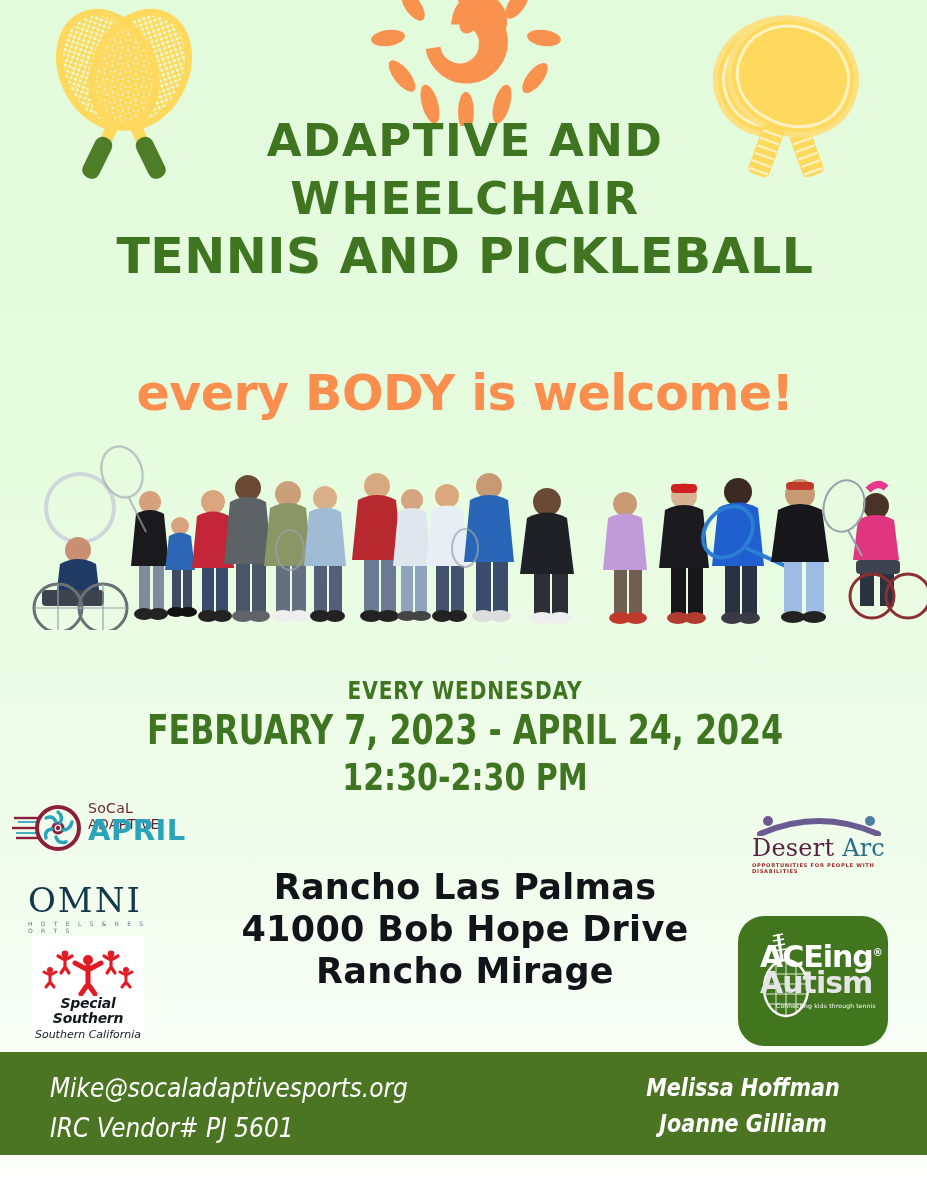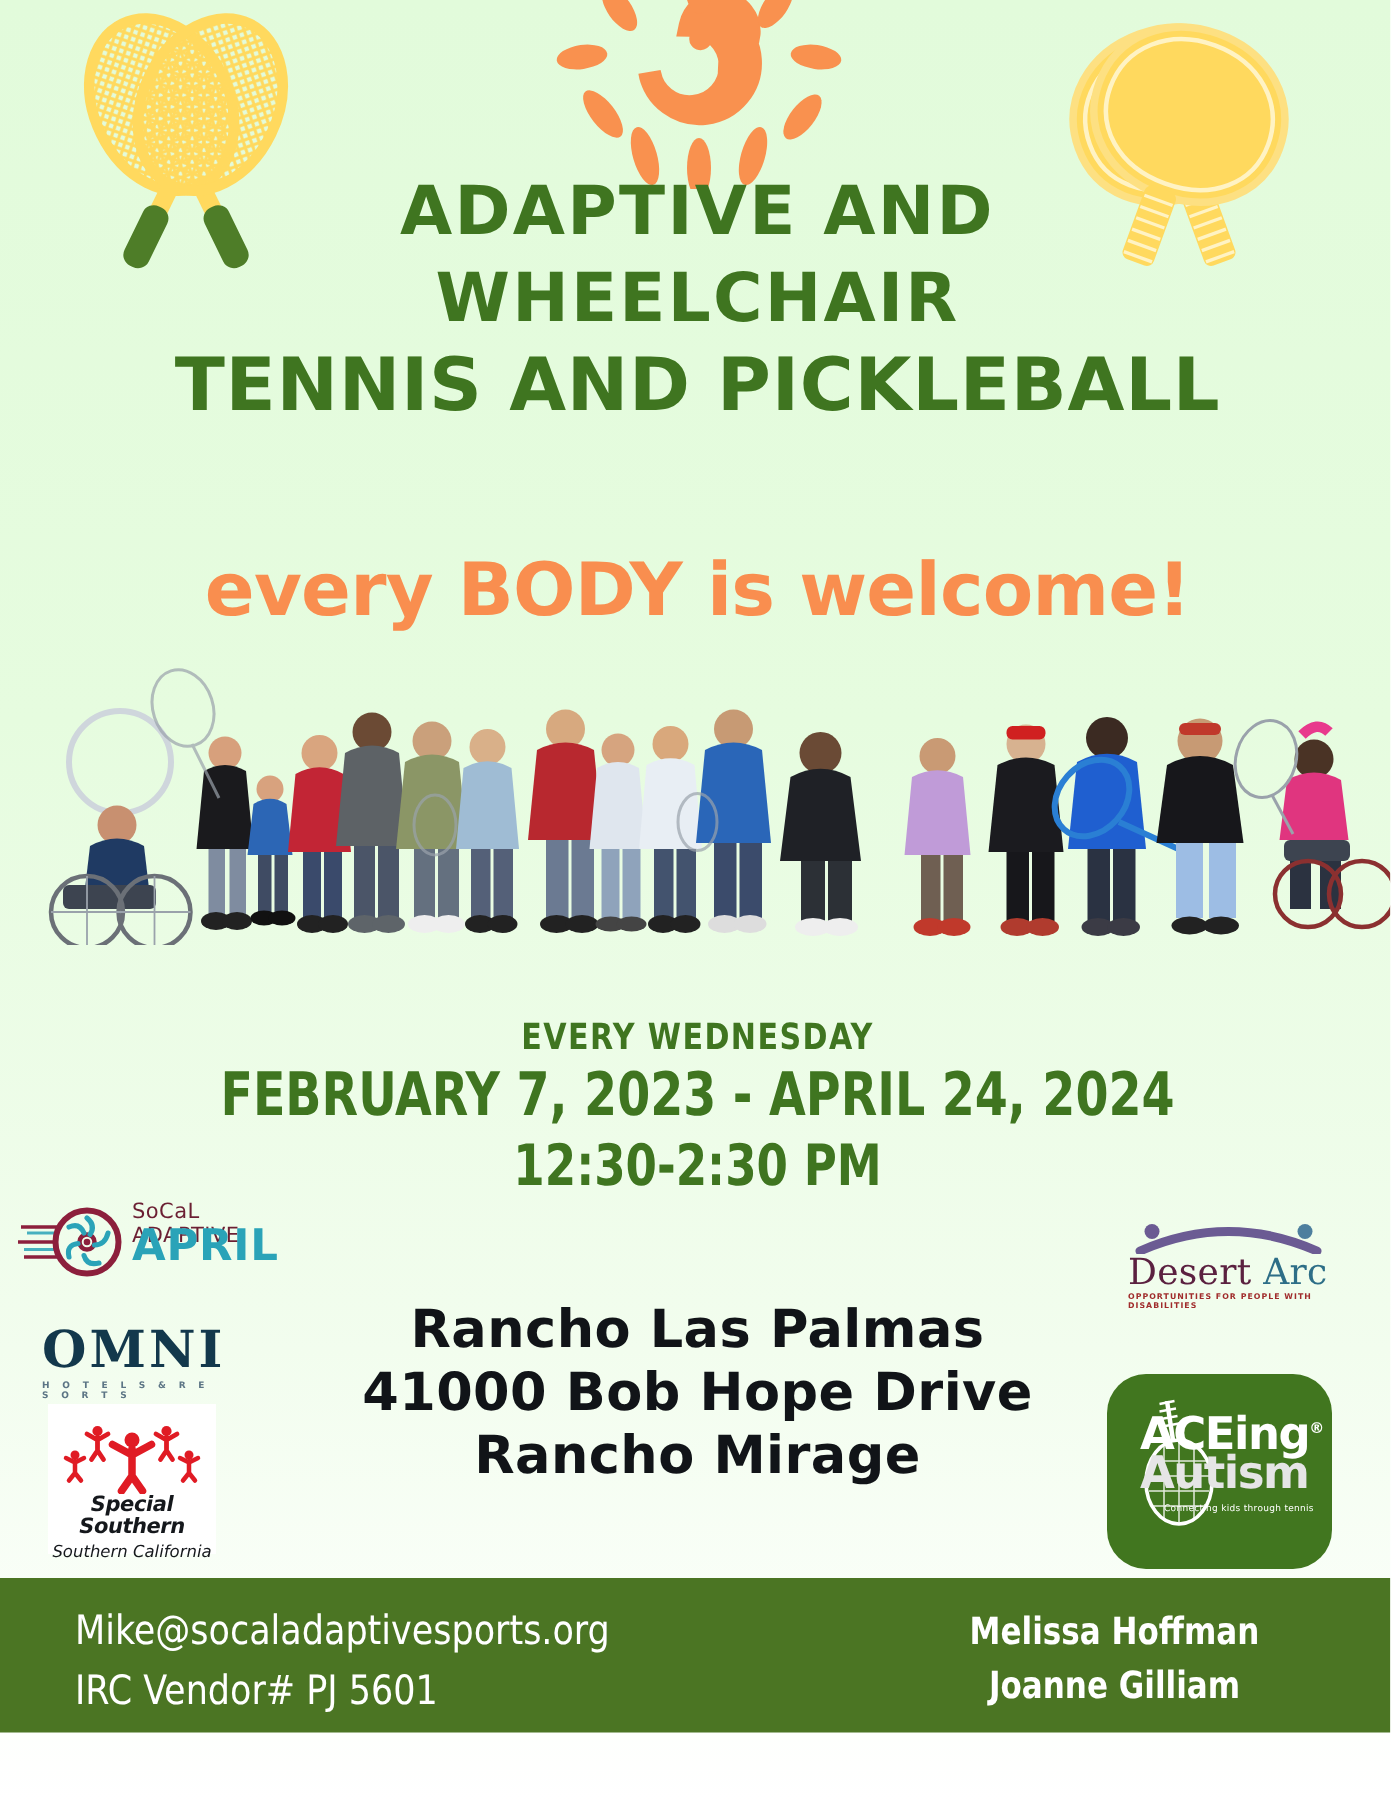--- a/index.html
+++ b/index.html
@@ -62,21 +62,21 @@
   
   #address{
     position:absolute;left:160px;top:866px;width:610px;text-align:center;
     color:#111418;font-family:"DejaVu Sans", sans-serif;font-weight:bold;
     font-size:35px;line-height:42px;letter-spacing:0.3px;
   }
 
   
   .logo{position:absolute;}
   #logo-socal{left:12px;top:798px;width:186px;height:60px;}
-  #logo-omni{left:28px;top:882px;width:124px;height:52px;font-weight:bold;}
+  #logo-omni{left:28px;top:882px;width:124px;height:52px;}
   #logo-so{left:32px;top:936px;width:112px;height:100px;background:#ffffff;}
   #logo-desert{left:752px;top:812px;width:134px;height:56px;}
   #logo-ace{left:738px;top:916px;width:150px;height:110px;}
 
   .socal-text{position:absolute;left:76px;}
   .socal-t1{top:2px;font-size:14px;font-weight:normal;color:#6b1f33;letter-spacing:.3px;
             font-family:"DejaVu Sans",sans-serif;}
   .socal-t2{top:18px;font-size:29px;font-weight:bold;color:#2aa3b8;letter-spacing:.5px;
             line-height:29px;font-family:"DejaVu Sans",sans-serif;}
 
@@ -97,21 +97,21 @@
       position:relative;display:flex;align-items:center;justify-content:center;}
   .ace-w1{position:absolute;left:22px;top:22px;color:#ffffff;font-family:"DejaVu Sans",sans-serif;
           font-weight:bold;font-size:30px;line-height:30px;letter-spacing:-1px;}
   .ace-w2{position:absolute;left:22px;top:52px;color:#e5e5e5;font-family:"DejaVu Sans",sans-serif;
           font-weight:bold;font-size:30px;line-height:30px;letter-spacing:-1px;}
   .ace-reg{font-size:10px;vertical-align:super;}
   .ace-tag{position:absolute;left:38px;top:86px;color:#ffffff;font-family:"DejaVu Sans",sans-serif;
            font-size:6px;letter-spacing:.2px;}
 
   
-  #footer{position:absolute;left:0;top:1052px;width:927px;height:103px;background:#4b7523;}
+  #footer{position:absolute;left:0;top:1052px;width:927px;height:103px;background:#4b7523;font-style:italic;}
   #footer .left{position:absolute;left:50px;top:16px;color:#ffffff;
       font-family:"DejaVu Sans Condensed","Liberation Sans Narrow","Liberation Sans",sans-serif;
       font-size:27px;line-height:40px;transform:scaleX(.96);transform-origin:left;}
   #footer .right{position:absolute;left:628px;top:18px;width:230px;text-align:center;color:#ffffff;
       font-family:"DejaVu Sans Condensed","Liberation Sans Narrow","Liberation Sans",sans-serif;
       font-weight:bold;font-size:25px;line-height:36px;transform:scaleX(.92);}
 </style>
 </head>
 <body>
 

